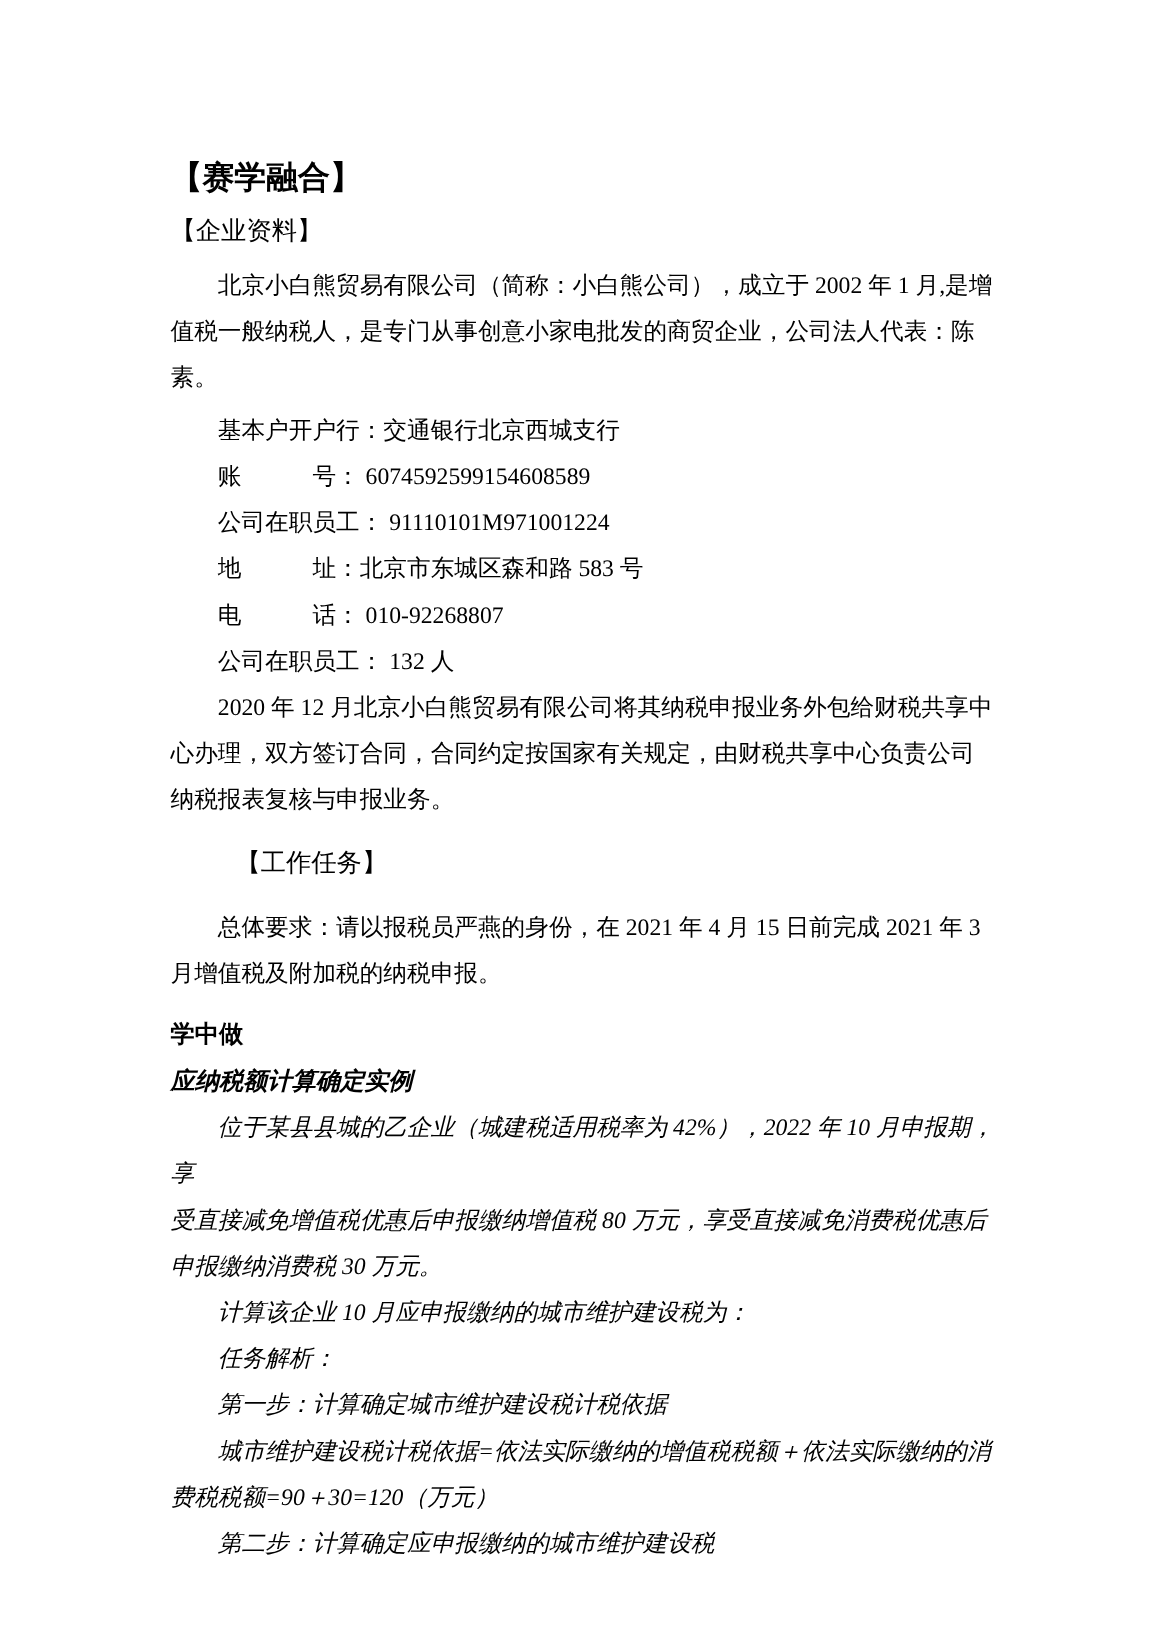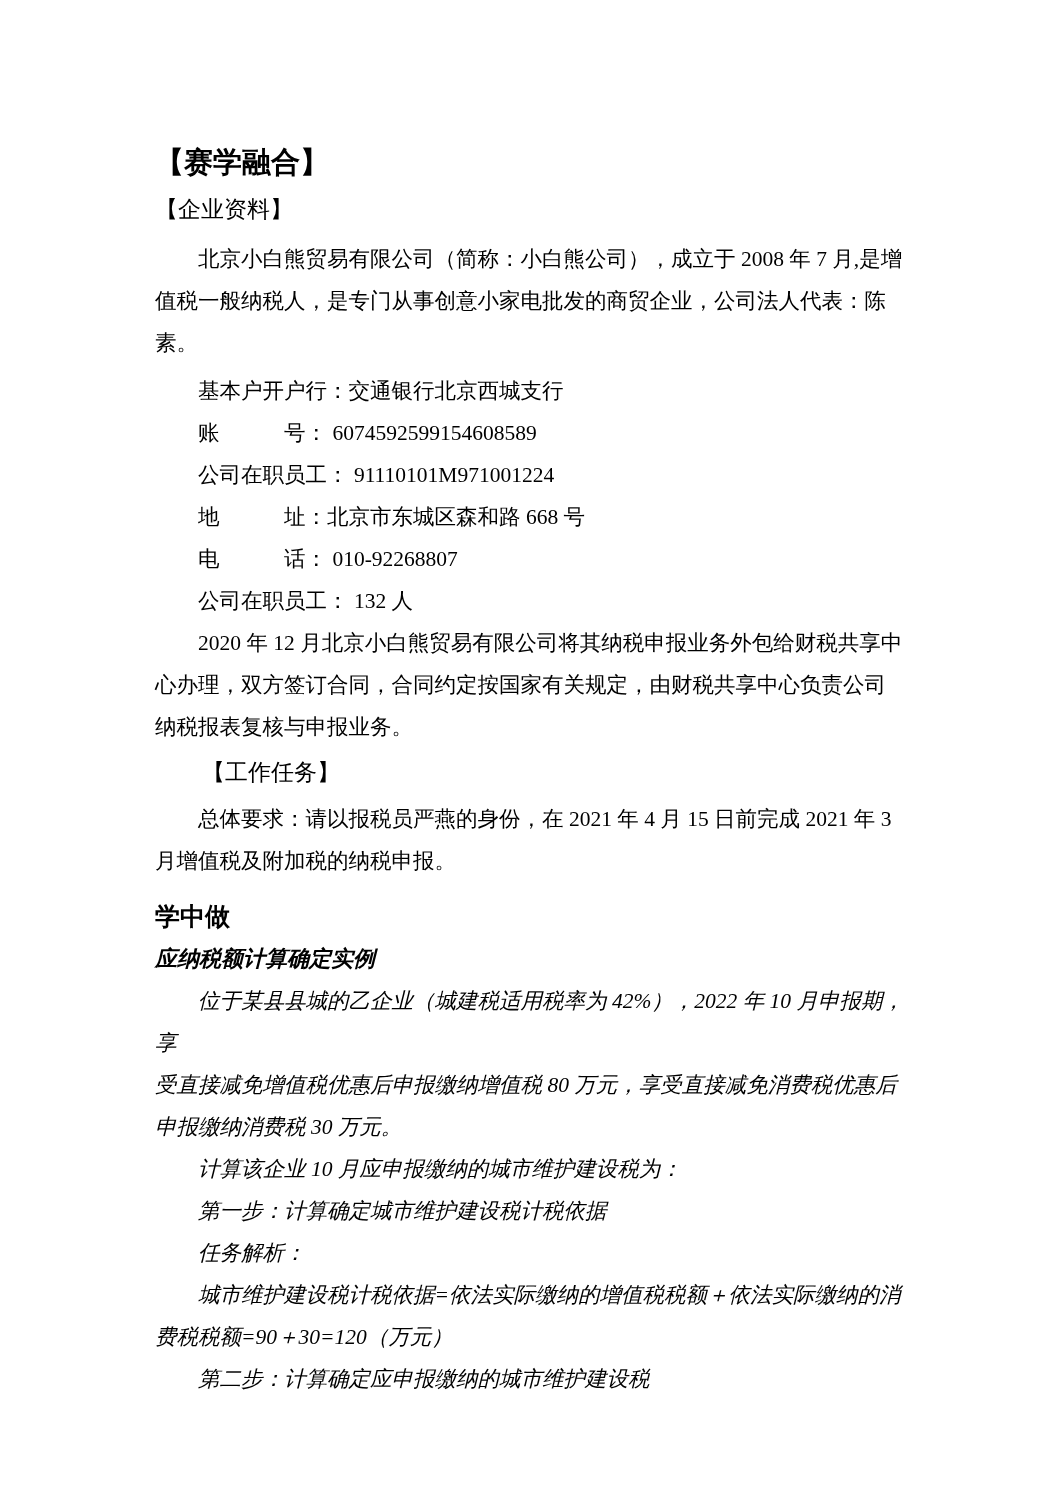--- a/index.html
+++ b/index.html
@@ -24,39 +24,39 @@
   .h-main {
     font-family: "Liberation Sans", sans-serif;
     font-weight: bold;
     font-size: 29px;
     line-height: 44px;
     margin: 0;
   }
   .h-xue {
     font-family: "Liberation Sans", sans-serif;
     font-weight: bold;
-    font-size: 25px;
+    font-size: 22px;
     line-height: 44px;
     margin: 12px 0 0 0;
   }
   
   .h-sub {
     font-family: "Liberation Serif", serif;
     font-weight: normal;
     font-size: 23px;
     line-height: 44px;
     margin: 4px 0 0 0;
   }
   .h-task {
     font-family: "Liberation Serif", serif;
     font-weight: normal;
     font-size: 23px;
     line-height: 42px;
     text-indent: 43px;
-    margin: 4px;
+    margin: 16px;
   }
   
   .h-example {
     font-family: "Liberation Serif", serif;
     font-weight: bold;
     font-style: italic;
     font-size: 22px;
     line-height: 42px;
     margin: 0;
   }
@@ -75,30 +75,30 @@
 <body>
 
 <div class="page">
   <div class="content">
 
     <h1 class="h-main">【赛学融合】</h1>
 
     <h2 class="h-sub">【企业资料】</h2>
 
     <div class="para mt6">
-      <div class="line indent">北京小白熊贸易有限公司（简称：小白熊公司），成立于 2008 年 7 月,是增</div>
+      <div class="line indent">北京小白熊贸易有限公司（简称：小白熊公司），成立于 2002 年 1 月,是增</div>
       <div class="line">值税一般纳税人，是专门从事创意小家电批发的商贸企业，公司法人代表：陈</div>
       <div class="line">素。</div>
     </div>
 
     <div class="para mt6">
       <div class="line indent">基本户开户行：交通银行北京西城支行</div>
       <div class="line indent">账　　　号： 6074592599154608589</div>
       <div class="line indent">公司在职员工： 91110101M971001224</div>
-      <div class="line indent">地　　　址：北京市东城区森和路 668 号</div>
+      <div class="line indent">地　　　址：北京市东城区森和路 583 号</div>
       <div class="line indent">电　　　话： 010-92268807</div>
       <div class="line indent">公司在职员工： 132 人</div>
     </div>
 
     <div class="para">
       <div class="line indent">2020 年 12 月北京小白熊贸易有限公司将其纳税申报业务外包给财税共享中</div>
       <div class="line">心办理，双方签订合同，合同约定按国家有关规定，由财税共享中心负责公司</div>
       <div class="line">纳税报表复核与申报业务。</div>
     </div>
 
@@ -117,25 +117,25 @@
       <div class="line indent">位于某县县城的乙企业（城建税适用税率为 42%），2022 年 10 月申报期，享</div>
       <div class="line">受直接减免增值税优惠后申报缴纳增值税 80 万元，享受直接减免消费税优惠后</div>
       <div class="line">申报缴纳消费税 30 万元。</div>
     </div>
 
     <div class="para kai">
       <div class="line indent">计算该企业 10 月应申报缴纳的城市维护建设税为：</div>
     </div>
 
     <div class="para kai">
-      <div class="line indent">第一步：计算确定城市维护建设税计税依据</div>
+      <div class="line indent">任务解析：</div>
     </div>
 
     <div class="para kai">
-      <div class="line indent">任务解析：</div>
+      <div class="line indent">第一步：计算确定城市维护建设税计税依据</div>
     </div>
 
     <div class="para kai">
       <div class="line indent">城市维护建设税计税依据=依法实际缴纳的增值税税额＋依法实际缴纳的消</div>
       <div class="line">费税税额=90＋30=120（万元）</div>
     </div>
 
     <div class="para kai">
       <div class="line indent">第二步：计算确定应申报缴纳的城市维护建设税</div>
     </div>

